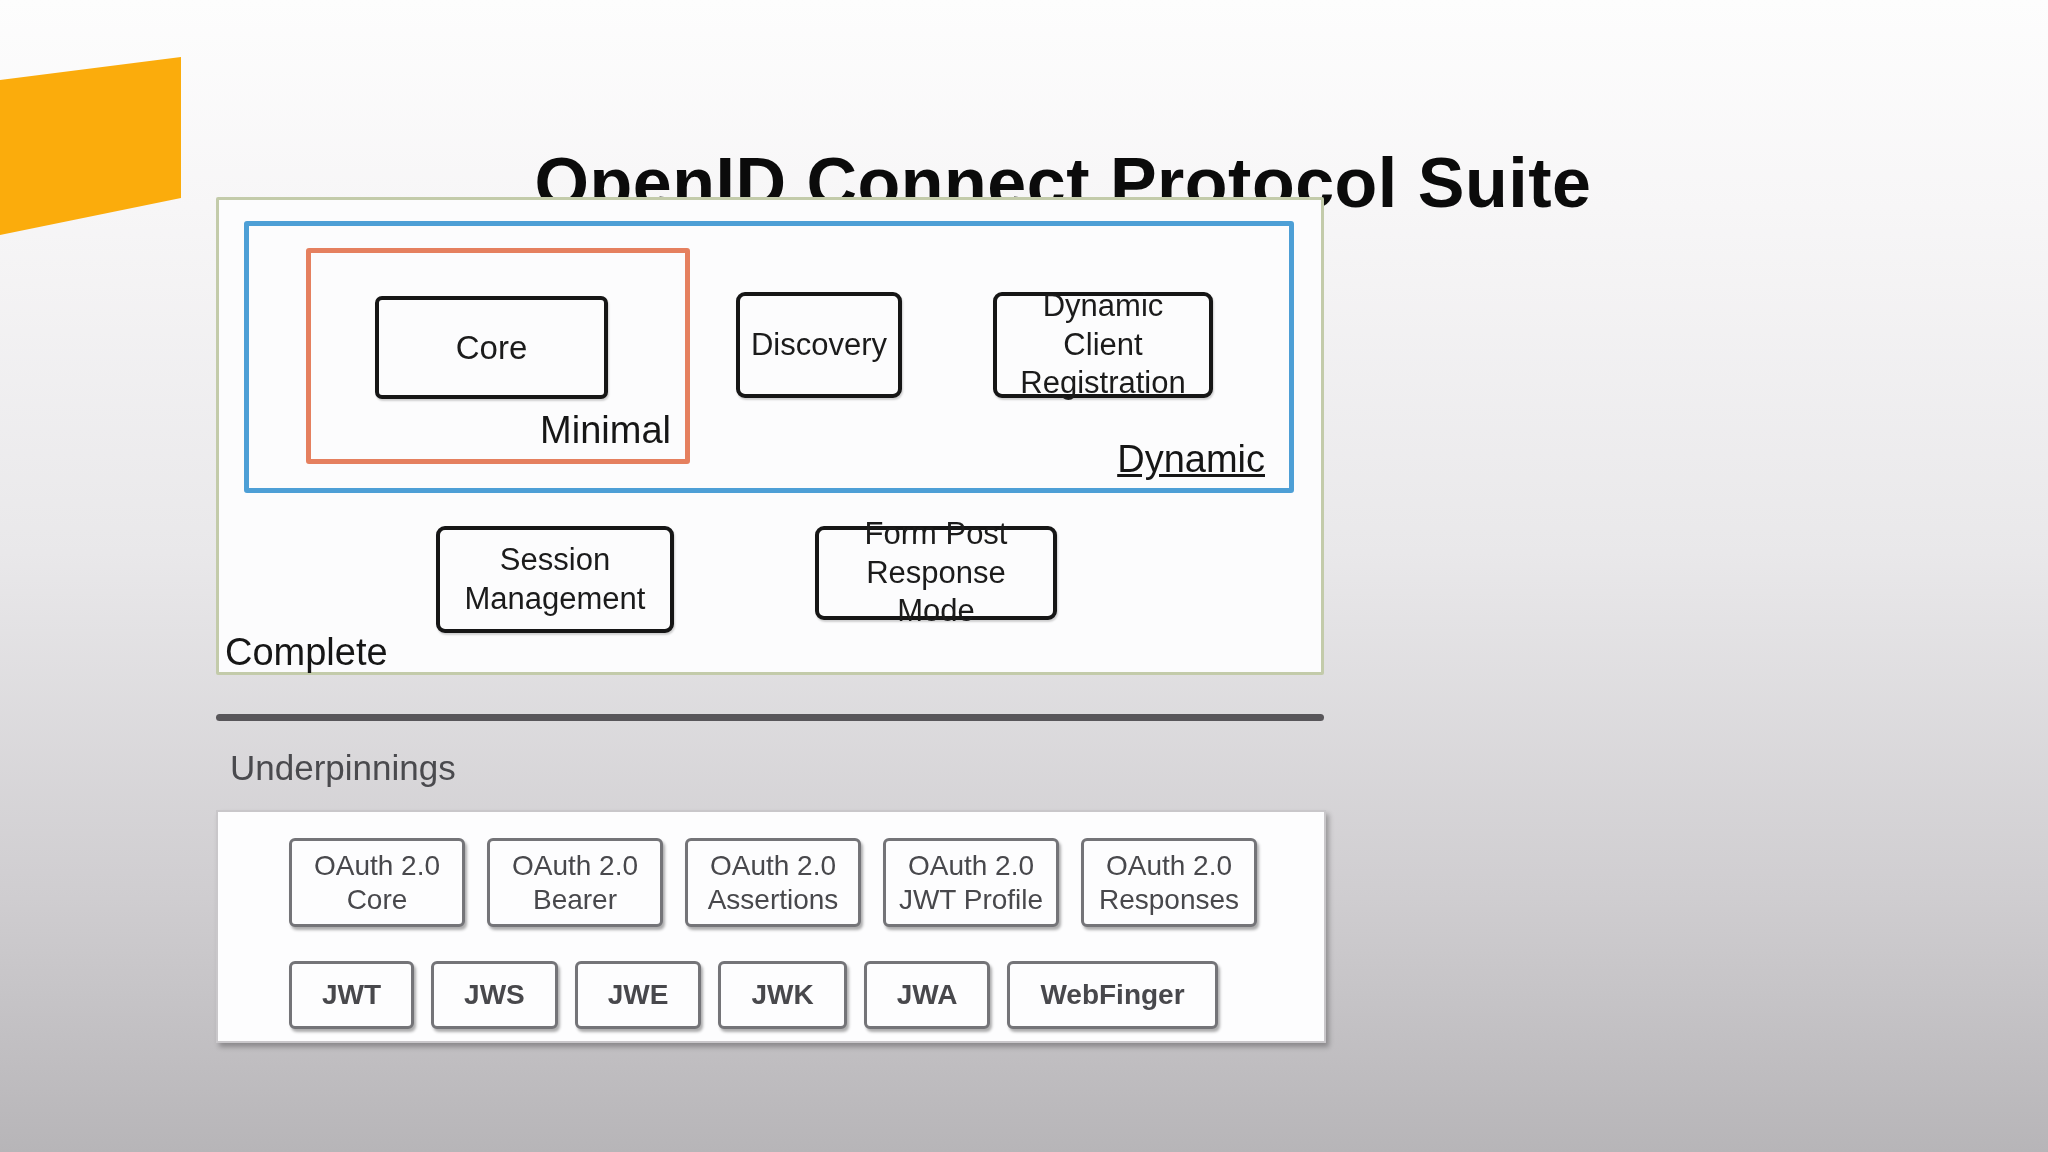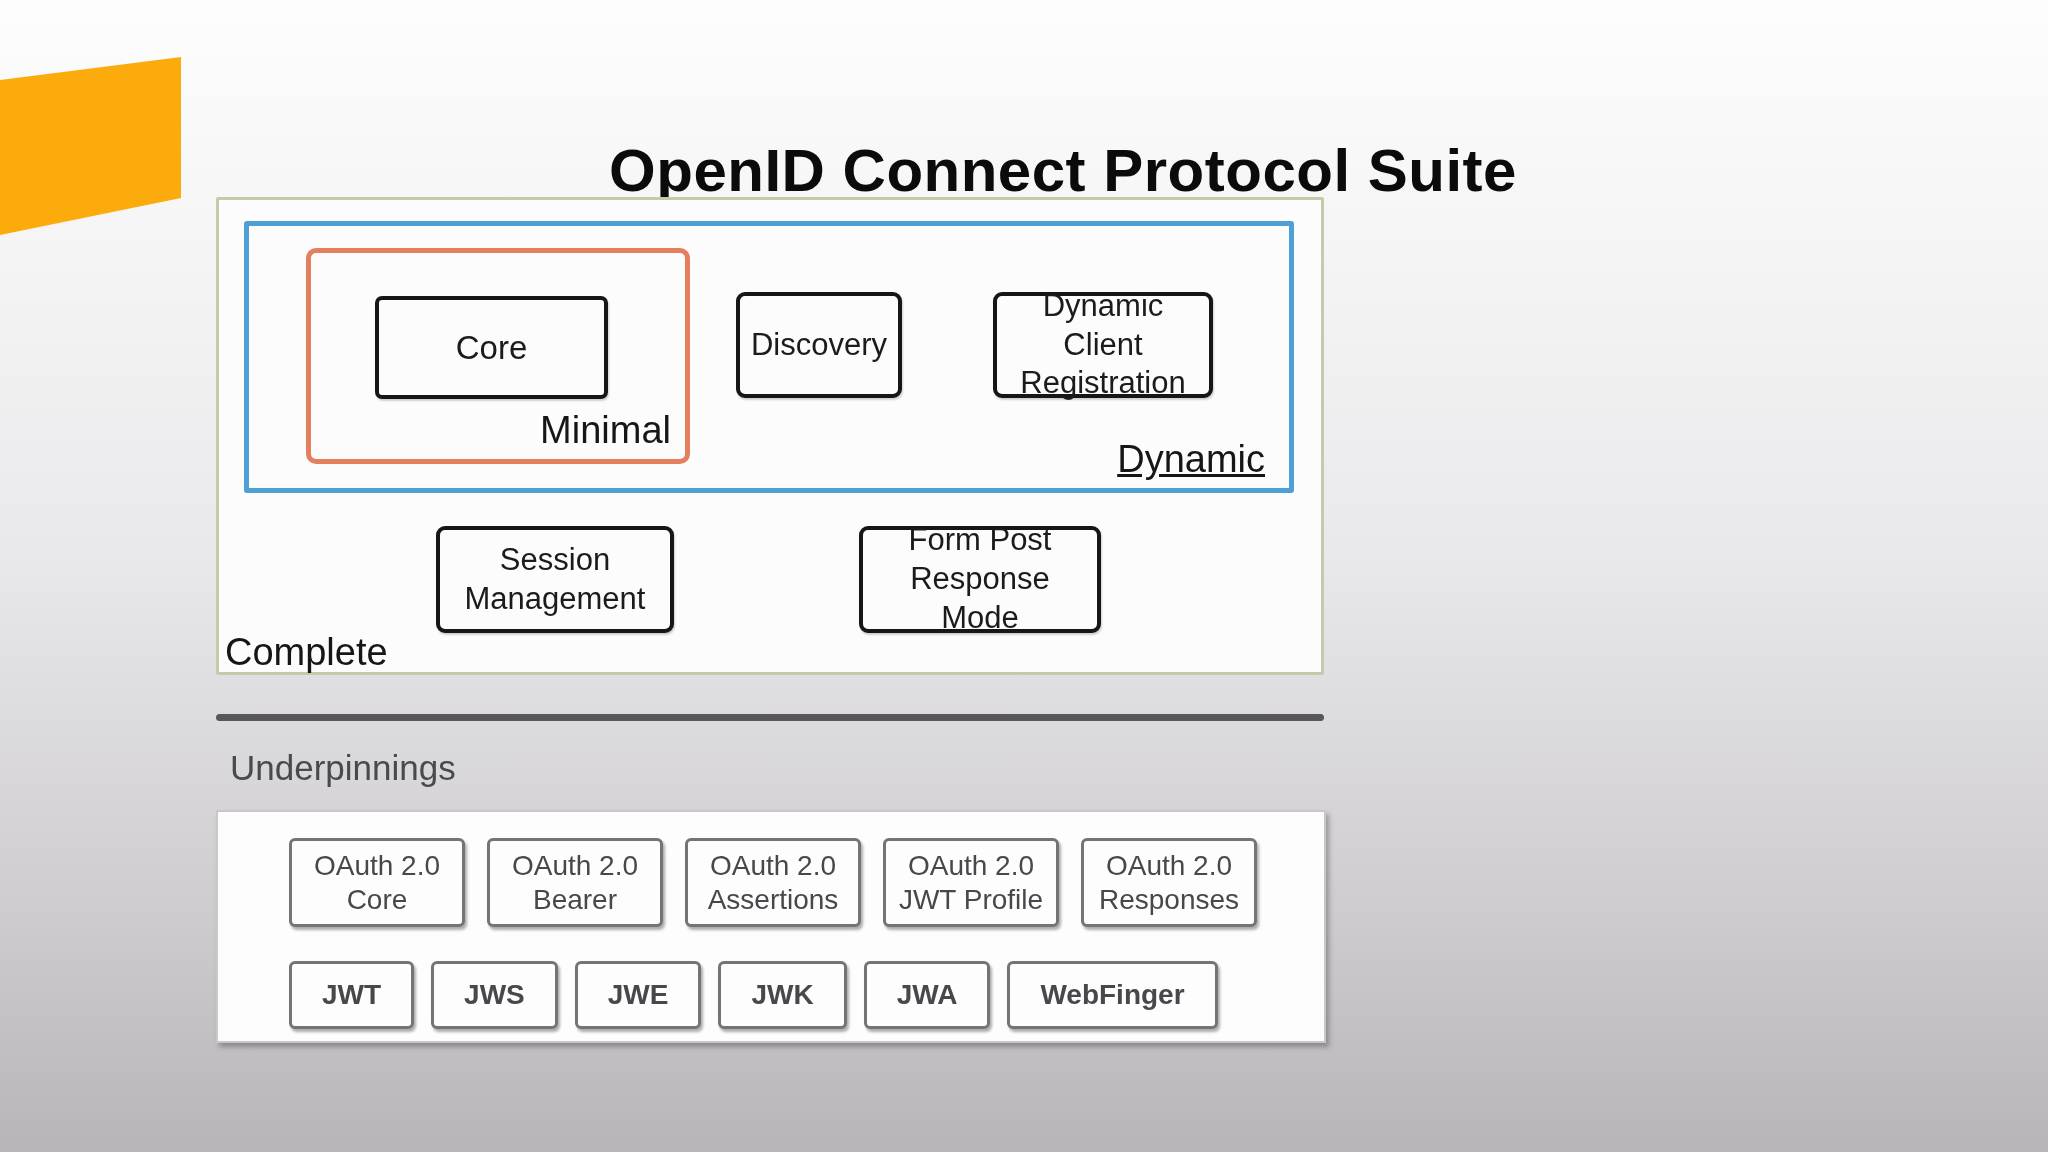--- a/index.html
+++ b/index.html
@@ -11,57 +11,57 @@
     background:linear-gradient(180deg,#fdfdfd 0%,#f7f6f7 18%,#e9e8ea 48%,#cfcdd0 78%,#b7b5b8 100%);
   }
   
   .brand-mark{
     position:absolute;left:0;top:57px;width:181px;height:178px;
     background:var(--brand-orange,#fbac0c);
     clip-path:polygon(0 23px,181px 0,181px 141px,0 178px);
   }
   .title{
     position:absolute;left:1063px;top:96px;transform:translateX(-50%);
-    font-size:60px;font-weight:600;letter-spacing:.5px;color:#0b0b0b;white-space:nowrap;
+    font-size:70px;font-weight:600;letter-spacing:.5px;color:#0b0b0b;white-space:nowrap;
   }
   
   .region{position:absolute;box-sizing:border-box;}
   .complete-box{
     left:216px;top:197px;width:1108px;height:478px;
     border:3px solid var(--complete-border,#c3cbaa);
     background:#fcfcfd;border-radius:2px;
   }
   .dynamic-box{
     left:244px;top:221px;width:1050px;height:272px;
     border:5px solid var(--dynamic-border,#4d9fd6);border-radius:3px;
   }
   .minimal-box{
     left:306px;top:248px;width:384px;height:216px;
-    border:5px solid var(--minimal-border,#e5805f);border-radius:10px;
+    border:5px solid var(--minimal-border,#e5805f);border-radius:3px;
   }
   .region-label{
     position:absolute;font-size:38px;color:#161616;line-height:1;
   }
   .label-minimal{right:14px;bottom:10px;}
   .label-dynamic{right:24px;bottom:10px;text-decoration:underline;}
   .label-complete{left:6px;bottom:1px;}
   
   .spec-box{
     position:absolute;box-sizing:border-box;
     border:4px solid var(--spec-border,#161616);border-radius:9px;
     background:#fcfcfd;color:#1b1b1b;
     display:flex;align-items:center;justify-content:center;text-align:center;
     font-size:31px;line-height:1.25;
     box-shadow:1px 2px 2px rgba(0,0,0,.18);
   }
   .spec-core{left:375px;top:296px;width:233px;height:103px;font-size:33px;border-radius:7px;}
   .spec-discovery{left:736px;top:292px;width:166px;height:106px;}
   .spec-dcr{left:993px;top:292px;width:220px;height:106px;padding:16px 6px;}
   .spec-session{left:436px;top:526px;width:238px;height:107px;padding:0 6px;}
-  .spec-formpost{left:859px;top:526px;width:242px;height:107px;padding:0 6px;}
+  .spec-formpost{left:815px;top:526px;width:242px;height:94px;padding:0 6px;}
   
   .divider{
     position:absolute;left:216px;top:714px;width:1108px;height:7px;
     background:var(--divider,#58565a);border-radius:4px;
   }
   .underpinnings-heading{
     position:absolute;left:230px;top:750px;
     font-size:35px;color:#4a4a4e;line-height:1;
   }
   .underpinnings-panel{

